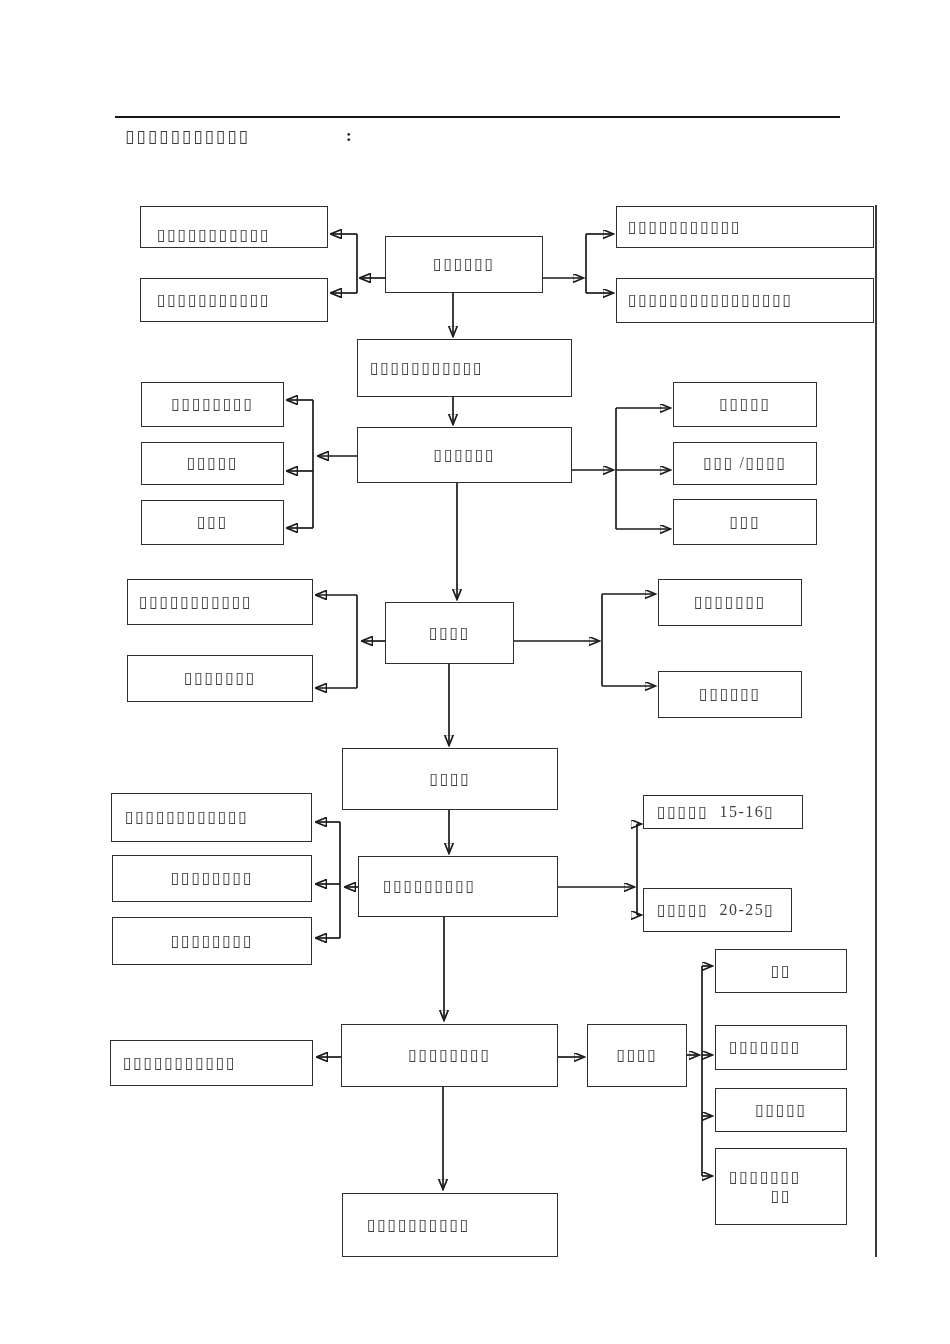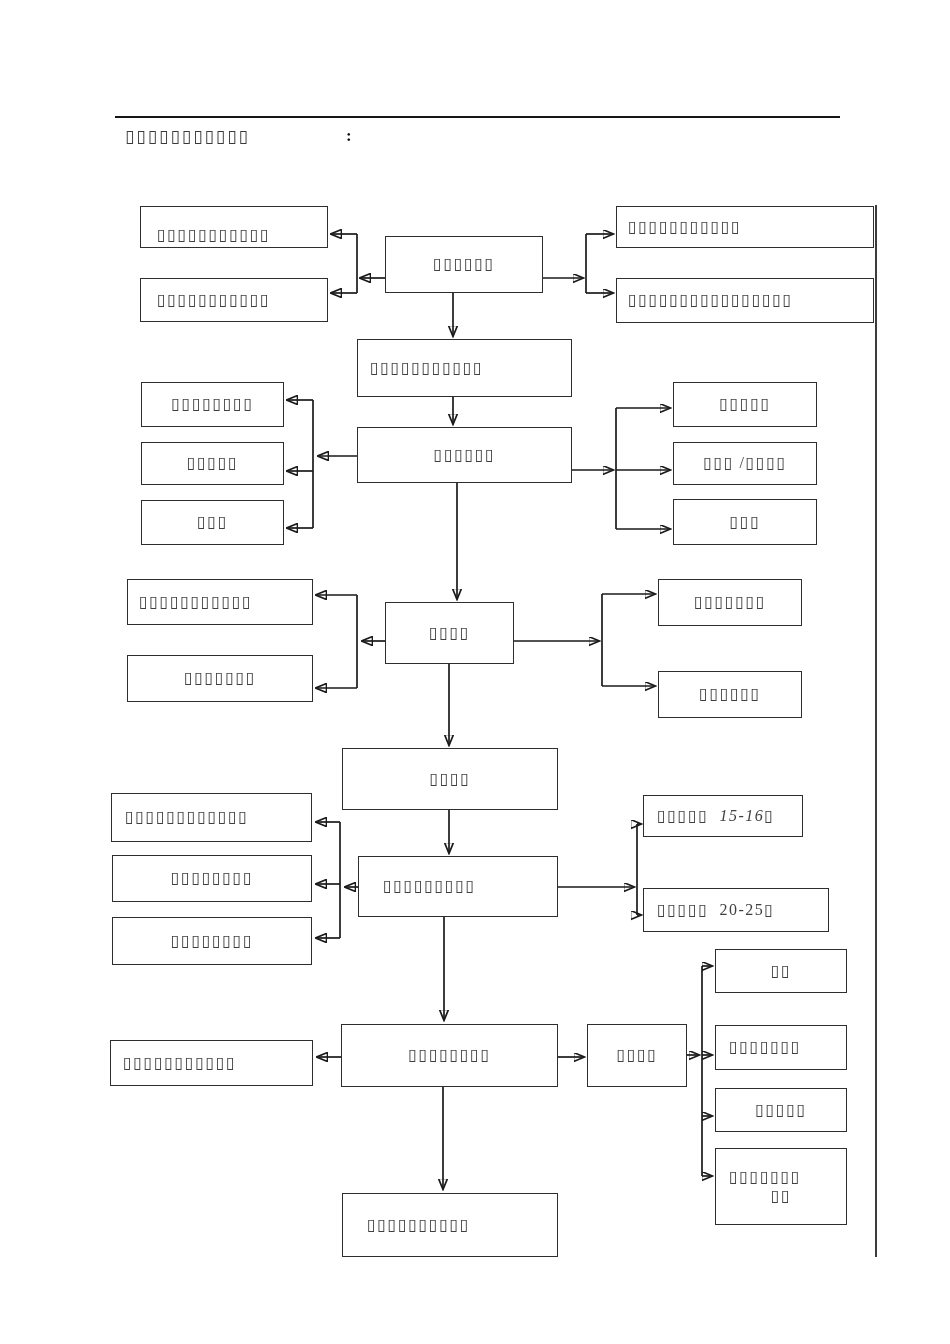--- a/index.html
+++ b/index.html
@@ -86,23 +86,23 @@
   <div class="fb l" style="left:358px;top:856px;width:200px;height:61px;padding-left:24px;">
     <span>▯▯▯▯▯▯▯▯▯</span></div>
 
   <div class="fb l" style="left:111px;top:793px;width:201px;height:49px;padding-left:13px;">
     <span>▯▯▯▯▯▯▯▯▯▯▯▯</span></div>
   <div class="fb c" style="left:112px;top:855px;width:200px;height:47px;">
     <span>▯▯▯▯▯▯▯▯</span></div>
   <div class="fb c" style="left:112px;top:917px;width:200px;height:48px;">
     <span>▯▯▯▯▯▯▯▯</span></div>
 
-  <div class="fb l" style="left:643px;top:795px;width:160px;height:42px;padding-left:13px;font-style:italic;">
+  <div class="fb l" style="left:643px;top:795px;width:160px;height:34px;padding-left:13px;">
     <span>▯▯▯▯▯  15-16▯</span></div>
-  <div class="fb l" style="left:643px;top:888px;width:186px;height:44px;padding-left:13px;">
+  <div class="fb l" style="left:643px;top:888px;width:149px;height:44px;padding-left:13px;">
     <span>▯▯▯▯▯  20-25▯</span></div>
 
   <div class="fb l" style="left:110px;top:1040px;width:203px;height:46px;padding-left:12px;">
     <span>▯▯▯▯▯▯▯▯▯▯▯</span></div>
   <div class="fb c" style="left:341px;top:1024px;width:217px;height:63px;">
     <span>▯▯▯▯▯▯▯▯</span></div>
   <div class="fb c" style="left:587px;top:1024px;width:100px;height:63px;">
     <span>▯▯▯▯</span></div>
 
   <div class="fb c" style="left:715px;top:949px;width:132px;height:44px;">

